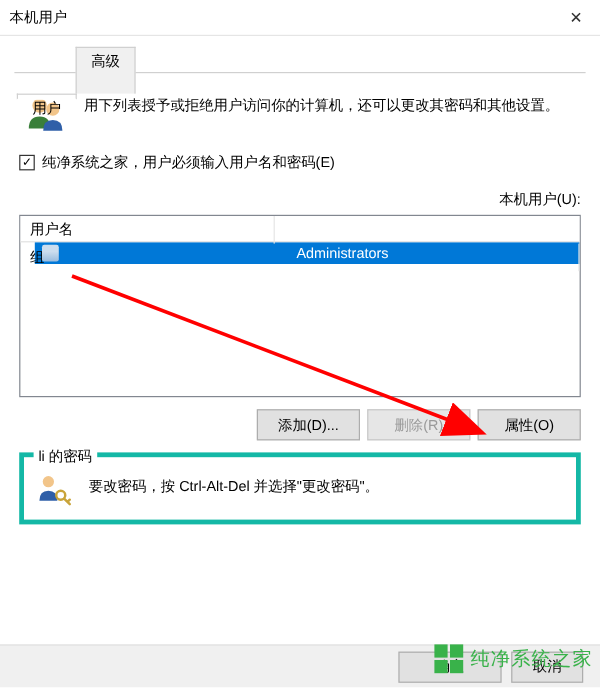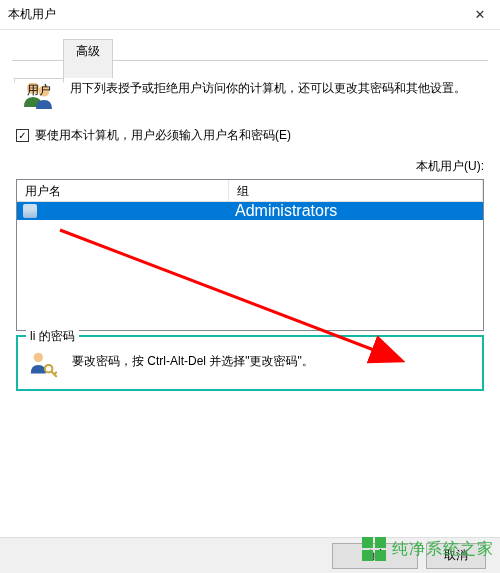--- a/index.html
+++ b/index.html
@@ -133,32 +133,34 @@
     height: 152px;
     background: #fff;
     overflow: hidden;
   }
   .list-header {
     display: flex;
     height: 22px;
     border-bottom: 1px solid #e0e0e0;
     background: #fff;
     font-size: 12px;
+    flex-direction: column;
   }
   .list-header .col {
     padding: 3px 8px;
     border-right: 1px solid #e5e5e5;
   }
   .col-user { width: 212px; }
   .col-group { flex: 1; }
   .list-row {
     display: flex;
     height: 18px;
     align-items: center;
-    font-size: 16px;
+    font-size: 12px;
+    margin-left: 12px;
   }
   .list-row.selected {
     background: #0078d7;
     color: #fff;
   }
   .list-row .cell { padding: 0 6px; }
   .cell-user {
     width: 212px;
     display: flex;
     align-items: center;
@@ -194,21 +196,21 @@
     cursor: default;
   }
   .btn.disabled {
     color: #9a9a9a;
     background: #e6e6e6;
     border-color: #c7c7c7;
   }
 
   
   .group {
-    border: 2px solid #14b8a6;
+    border: 4px solid #14b8a6;
     margin-top: 4px;
     padding: 12px 10px 10px 10px;
     position: relative;
     text-align: center;
   }
   .group-title {
     position: absolute;
     top: -9px;
     left: 8px;
     background: #fff;
@@ -324,39 +326,50 @@
           <path d="M16 32 q0 -9 8 -9 q8 0 8 9 z" fill="#2f5fa8"></path>
         </svg>
       </div>
       <div class="intro-text">用下列表授予或拒绝用户访问你的计算机，还可以更改其密码和其他设置。</div>
     </div>
 
     <div class="chk-row">
       <span class="chk">
         <span>✓</span>
       </span>
-      <span class="chk-label">要使用本计算机，用户必须输入用户名和密码(E)</span>
+      <span class="chk-label">纯净系统之家，用户必须输入用户名和密码(E)</span>
     </div>
 
     <div class="section-label">本机用户(U):</div>
 
     <div class="list">
       <div class="list-header">
         <div class="col col-user">用户名</div>
         <div class="col col-group">组</div>
       </div>
       <div class="list-row selected">
         <div class="cell cell-user">
           <span class="user-icon-small"></span>
           <span></span>
         </div>
         <div class="cell cell-group">Administrators</div>
       </div>
     </div>
 
+    <div class="btn-row">
+      <div class="btn">
+        <span>添加(D)...</span>
+      </div>
+      <div class="btn disabled">
+        <span>删除(R)</span>
+      </div>
+      <div class="btn">
+        <span>属性(O)</span>
+      </div>
+    </div>
 
     <div class="group">
       <div class="group-title">li 的密码</div>
       <div class="pwd-row">
         <div class="pwd-icon">
           <svg class="key-svg" viewBox="0 0 32 32">
             <circle cx="11" cy="9" r="5" fill="#f2c58a"></circle>
             <path d="M3 26 q0 -9 8 -9 q8 0 8 9 z" fill="#2f5fa8"></path>
             <circle cx="22" cy="21" r="4" fill="none" stroke="#c9a43a" stroke-width="2.2"></circle>
             <path d="M25 24 l5 5 m-2 -2 l2 -2" stroke="#c9a43a" stroke-width="2.2" fill="none" stroke-linecap="round"></path>

